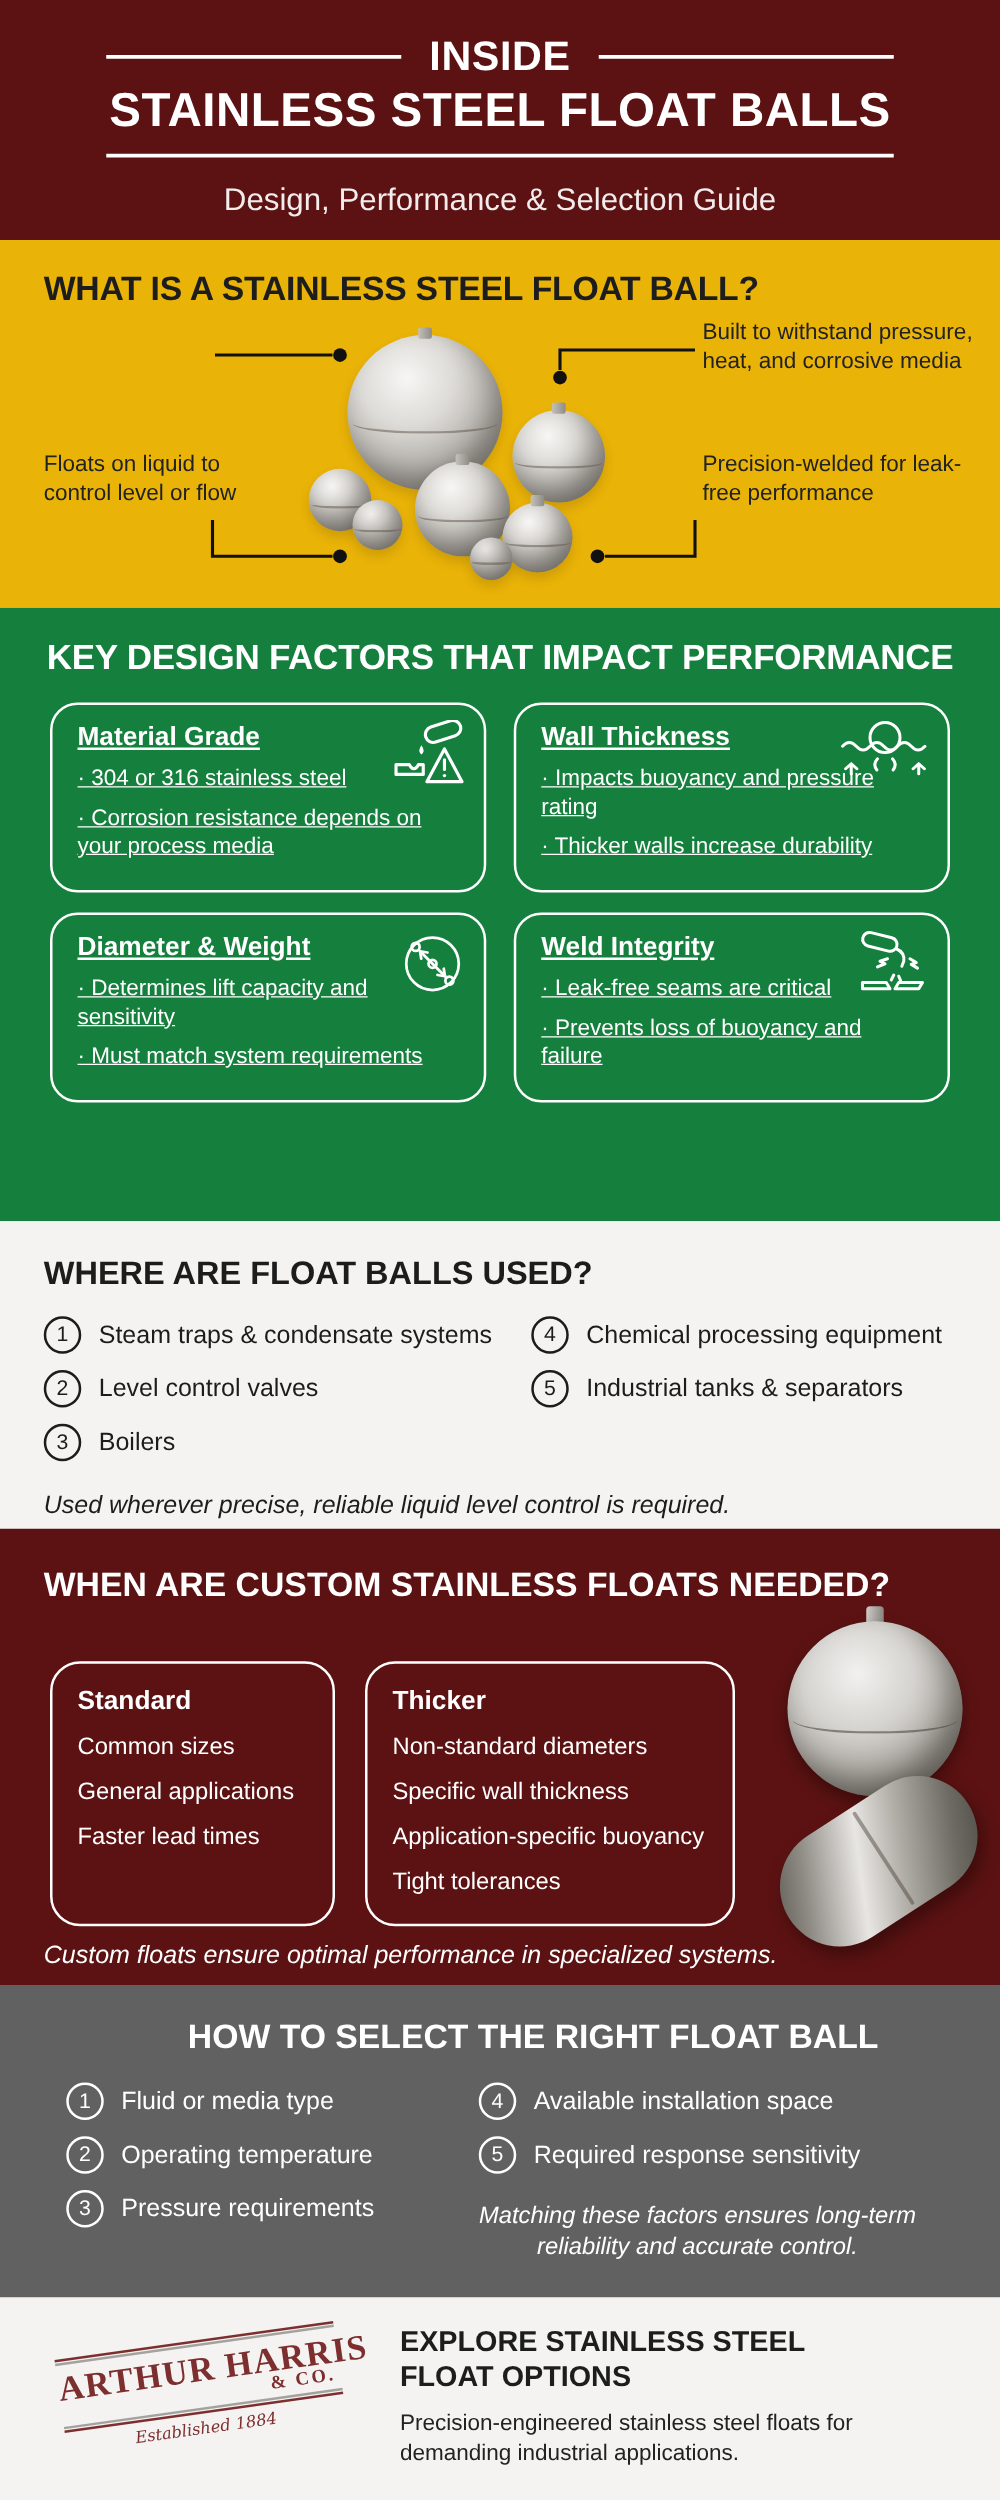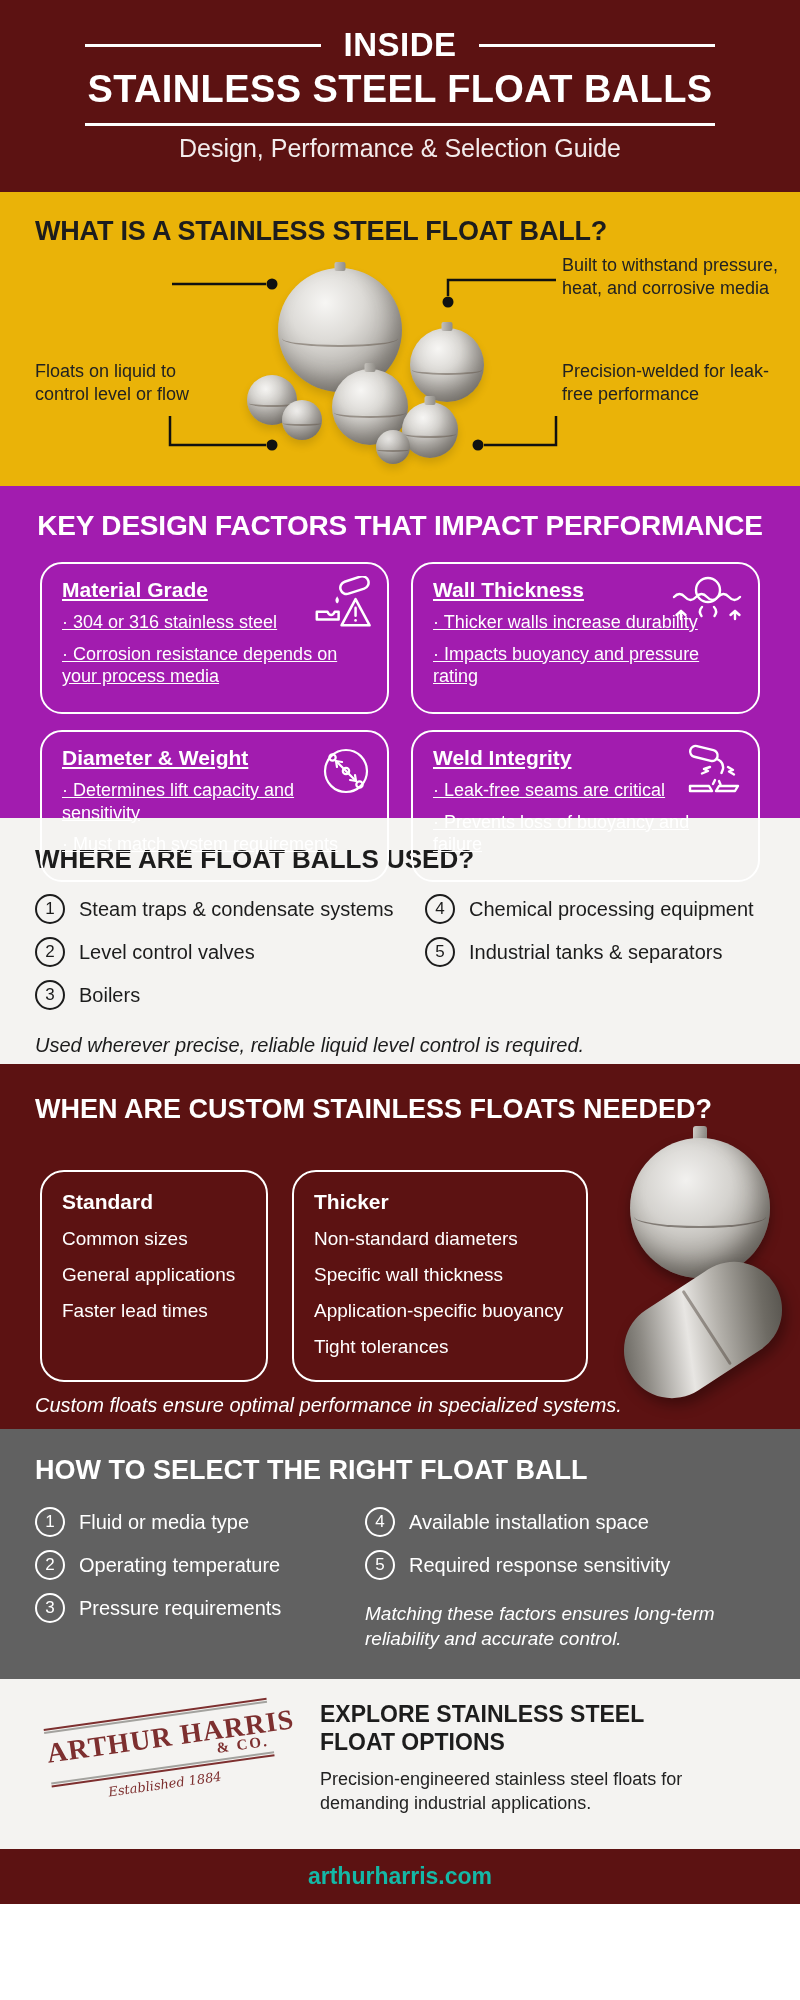--- a/index.html
+++ b/index.html
@@ -6,21 +6,21 @@
   body { background:#ffffff; font-family:"Liberation Sans", sans-serif; }
   .page { position:relative; width:800px; height:2000px; margin:0 auto; background:#fff; overflow:hidden; }
 
   
   .header { height:192px; background:#5c1212; color:#fff; padding-top:26px; }
   .kicker-row { display:flex; align-items:center; margin:0 85px; gap:22px; }
   .kicker-rule { flex:1; height:3px; background:#fff; }
   .kicker { font-size:33px; font-weight:800; letter-spacing:.5px; }
   .header-title { text-align:center; font-size:38px; font-weight:800; letter-spacing:.4px; margin-top:4px; }
   .header-rule { height:3px; background:#fff; margin:12px 85px 0; }
-  .header-subtitle { text-align:center; font-size:25px; font-weight:400; color:#f3ecec; margin-top:8px; }
+  .header-subtitle { text-align:center; font-size:25px; font-weight:400; color:#f3ecec; margin-top:20px; }
 
   
   .s-what { position:relative; height:294px; background:#eab308; color:#1d1d1d; }
   .s-what-title { position:absolute; left:35px; top:24px; font-size:27px; font-weight:800; letter-spacing:-.2px; }
   .callout { position:absolute; font-size:18px; line-height:1.3; color:#222; }
   .callout.tl { left:35px; top:62px; width:165px; }
   .callout.tr { left:562px; top:62px; width:232px; }
   .callout.bl { left:35px; top:168px; width:180px; }
   .callout.br { left:562px; top:168px; width:232px; }
   .connector-svg { position:absolute; inset:0; width:800px; height:294px; pointer-events:none; }
@@ -28,21 +28,21 @@
   .ball { position:absolute; border-radius:50%;
     background: radial-gradient(circle at 38% 28%, #f7f6f4 0%, #dddbd7 32%, #b8b5b0 58%, #8d8a84 82%, #6f6c65 100%);
     box-shadow: inset -8px -12px 20px rgba(60,55,48,.35), 0 5px 9px rgba(0,0,0,.13); }
   .ball .seam { position:absolute; left:3%; right:3%; top:50%; height:14%;
     border-radius:50%; border-bottom:2px solid rgba(96,84,72,.5); }
   .ball .fitting { position:absolute; top:-6px; left:50%; transform:translateX(-50%);
     width:11px; height:9px; border-radius:2px;
     background: linear-gradient(90deg,#c4c1bc,#8f8c86); }
 
   
-  .s-design { height:332px; background:#a21caf; color:#fff; padding-top:24px; }
+  .s-design { height:491px; background:#15803d; color:#fff; padding-top:24px; }
   .s-design-title { text-align:center; font-size:28px; font-weight:800; letter-spacing:-.2px; }
   .cards { display:grid; grid-template-columns:1fr 1fr; gap:16px 22px; margin:20px 40px 0; }
   .card { position:relative; border:2.5px solid #fff; border-radius:22px; min-height:152px; padding:14px 18px 14px 20px;text-decoration:underline; }
   .card h3 { font-size:21px; font-weight:700; margin-right:70px; }
   .card p { font-size:18px; line-height:1.25; margin-top:9px; }
   .card .icon { position:absolute; top:12px; right:14px; }
   .icon svg { display:block; }
 
   
   .num-item { display:flex; align-items:center; gap:14px; margin-top:13px; font-size:20px; }
@@ -77,21 +77,21 @@
     width:14px; height:16px; border-radius:3px; background:linear-gradient(90deg,#cfccc7,#8a8781); }
 
   .float-capsule { position:absolute; left:618px; top:218px; width:170px; height:96px;
     transform:rotate(-33deg); border-radius:48px;
     background: linear-gradient(115deg,#55524c 0%, #8d8a84 18%, #e8e6e3 42%, #b5b2ac 58%, #6e6b64 82%, #4a4742 100%);
     box-shadow: 0 8px 14px rgba(0,0,0,.35); }
   .float-capsule .seam { position:absolute; left:52%; top:4%; bottom:4%; width:3px;
     background:rgba(70,60,52,.45); border-radius:2px; }
 
   
-  .s-select { height:250px; background:#616161; color:#fff; padding:26px 0 0 35px; }
+  .s-select { height:250px; background:#616161; color:#fff; padding:26px 0 0 53px;text-align:center; }
   .s-select-title { font-size:27px; font-weight:800; }
   .s-select .cols { display:flex; margin-top:8px; }
   .s-select .col1 { width:330px; }
   .s-select .num-circle { border:2px solid #fff; color:#fff; }
   .s-select .note { font-style:italic; font-size:19px; line-height:1.3; margin-top:22px; width:350px; }
 
   
   .footer { height:170px; background:#f4f3f1; display:flex; }
   .logo-wrap { width:320px; padding:34px 0 0 48px; }
   .logo { width:225px; transform:rotate(-8deg); color:#7d2f2f; text-align:center; }
@@ -202,22 +202,22 @@
         <span class="icon">
           <svg width="72" height="46" viewBox="0 0 72 46" fill="none" stroke="#fff" stroke-width="2.4" stroke-linecap="round" stroke-linejoin="round">
             <circle cx="36" cy="14" r="12"></circle>
             <path d="M2,21 q5.5,-6 11,0 t11,0 t11,0 t11,0 t11,0 t11,0"></path>
             <path d="M9,43 v-8 l-4.5,4 M9,35 l4.5,4"></path>
             <path d="M30,31 q-4,4.5 -0.5,9"></path>
             <path d="M42,31 q4,4.5 0.5,9"></path>
             <path d="M63,43 v-8 l-4.5,4 M63,35 l4.5,4"></path>
           </svg>
         </span>
+        <p>· Impacts buoyancy and pressure rating</p>
         <p>· Thicker walls increase durability</p>
-        <p>· Impacts buoyancy and pressure rating</p>
       </div>
 
       <div class="card">
         <h3>Diameter &amp; Weight</h3>
         <span class="icon">
           <svg width="54" height="54" viewBox="0 0 54 54" fill="none" stroke="#fff" stroke-width="2.2" stroke-linecap="round" stroke-linejoin="round">
             <circle cx="27" cy="27" r="21"></circle>
             <path d="M17,17 L37,37"></path>
             <path d="M17,17 l1,6 M17,17 l6,1"></path>
             <path d="M37,37 l-1,-6 M37,37 l-6,-1"></path>

